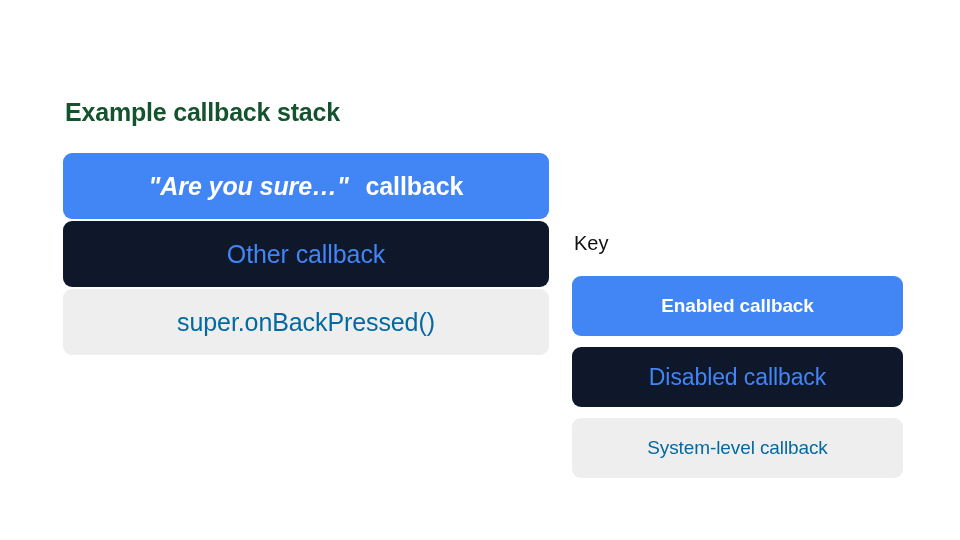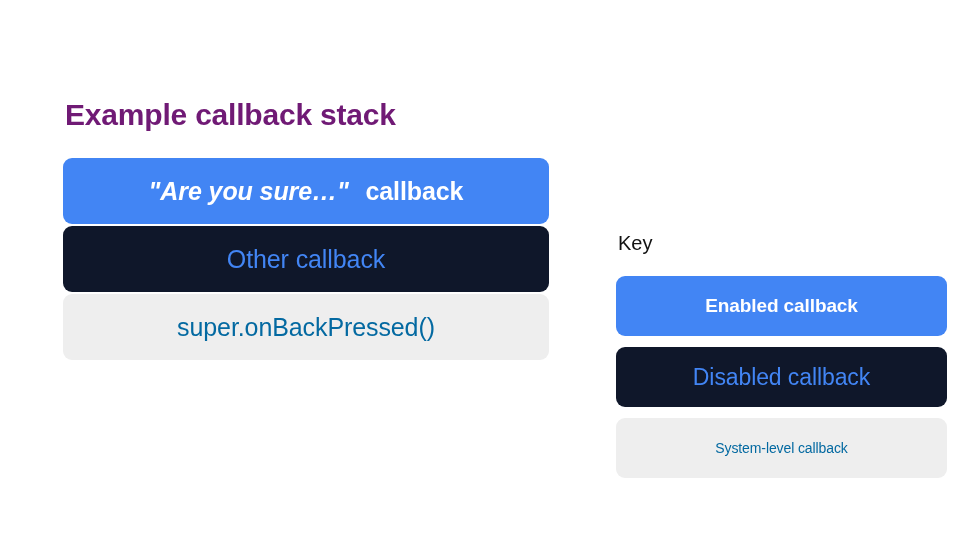--- a/index.html
+++ b/index.html
@@ -23,23 +23,23 @@
 
   
   .stack-col {
     position: absolute;
     left: 63px;
     top: 100px;
     width: 486px;
   }
 
   .section-title {
-    font-size: 30px;
+    font-size: 25px;
     font-weight: 700;
-    color: #701a75;
+    color: #14532d;
     letter-spacing: -0.2px;
     line-height: 1;
     margin: 0 0 28px 2px;
     white-space: nowrap;
   }
 
   .stack-list {
     display: flex;
     flex-direction: column;
     gap: 2px;
@@ -85,21 +85,21 @@
   }
   .tail {
     font-style: normal;
     font-weight: 700;
     margin-left: 10px;
   }
 
   
   .key-col {
     position: absolute;
-    left: 616px;
+    left: 572px;
     top: 233px;
     width: 331px;
   }
 
   .key-title {
     font-size: 20px;
     font-weight: 400;
     color: #121212;
     line-height: 1;
     margin: 0 0 23px 2px;
@@ -117,21 +117,21 @@
     border-radius: 9px;
     display: flex;
     align-items: center;
     justify-content: center;
     box-sizing: border-box;
     padding: 8px 12px;
     white-space: nowrap;
   }
   .key-row.v-enabled  { font-size: 19px; font-weight: 700; }
   .key-row.v-disabled { font-size: 23px; font-weight: 400; }
-  .key-row.v-system   { font-size: 14px; font-weight: 400; }
+  .key-row.v-system   { font-size: 19px; font-weight: 400; }
 </style>
 </head>
 <body>
 
 <div class="canvas">
 
   <div class="stack-col">
     <h1 class="section-title">Example callback stack</h1>
 
     <div class="stack-list">

